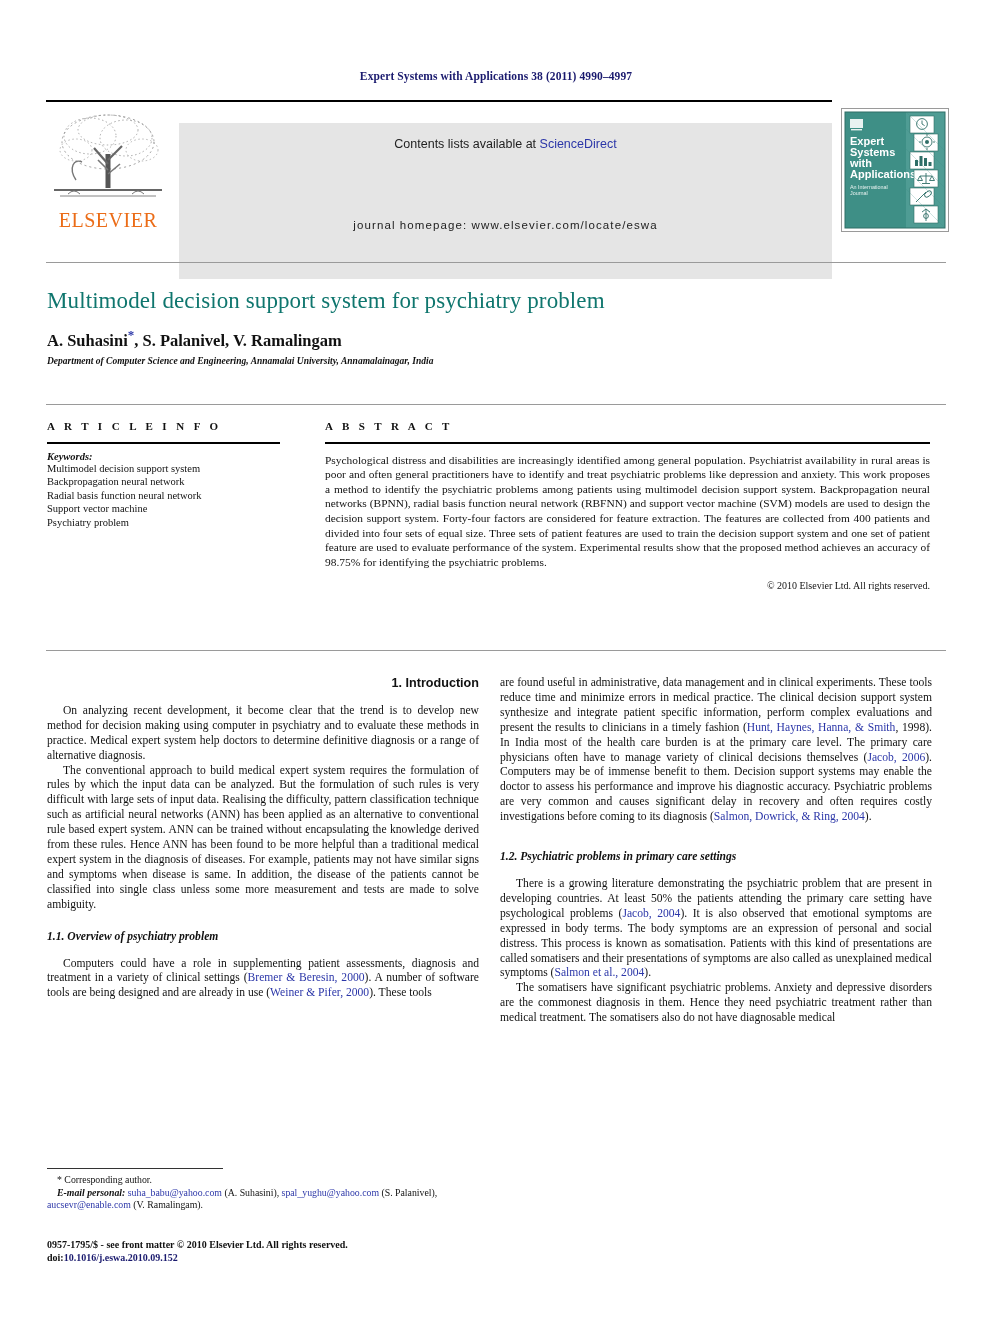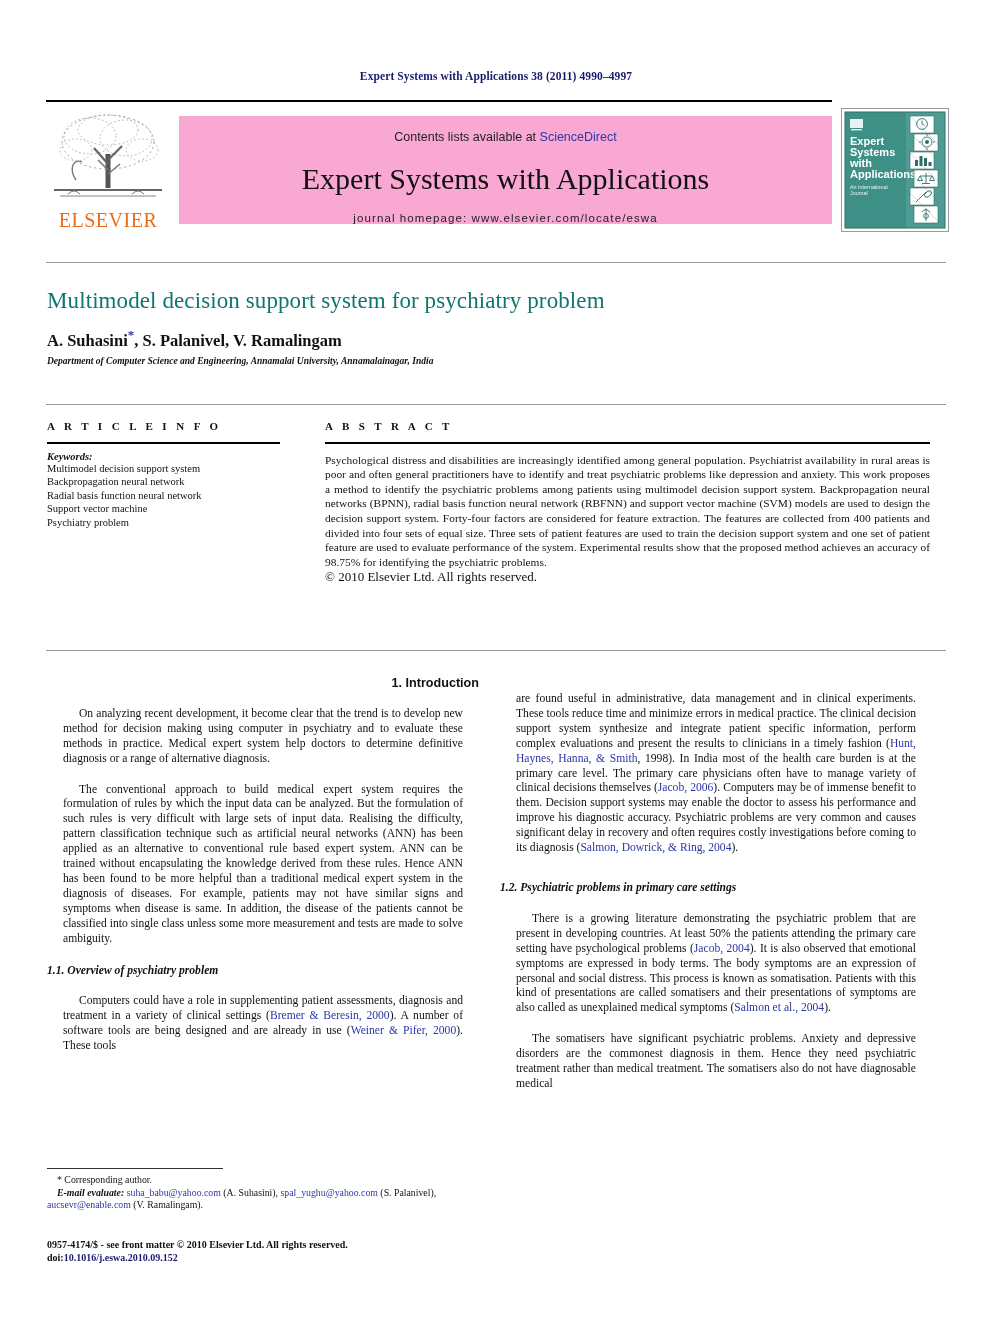--- a/index.html
+++ b/index.html
@@ -62,24 +62,24 @@
     left: 0; top: 101px;
     width: 124px;
     text-align: center;
     font-family: "Liberation Serif", serif;
     font-size: 20px;
     letter-spacing: 0.5px;
     color: #eb6c17;
   }
   .journal-band {
     position: absolute;
-    left: 133px; top: 16px;
+    left: 133px; top: 23px;
     width: 653px;
-    height: 108px;
-    background: #f9a8d4;
+    height: 156px;
+    background: #e5e5e5;
   }
   .contents-line {
     position: absolute;
     left: 0; top: 14px;
     width: 653px;
     text-align: center;
     font-family: "Liberation Sans", sans-serif;
     font-size: 12.5px;
     color: #222;
   }
@@ -206,23 +206,24 @@
   .abstract-body {
     margin-top: 9px;
     font-family: "Liberation Serif", serif;
     font-size: 11.4px;
     line-height: 14.6px;
     text-align: justify;
     color: #111;
     hyphens: none;
   }
   .copyright {
-    font-family: "Liberation Serif", serif;
-    font-size: 13px;
-    text-align: left;
+    margin-top: 11px;
+    font-family: "Liberation Serif", serif;
+    font-size: 10px;
+    text-align: right;
     color: #111;
   }
   .info-rule-bottom {
     position: absolute;
     left: 46px; top: 650px; width: 900px;
     height: 1px; background: #9a9a9a;
   }
 
   
   .col {
@@ -247,21 +248,21 @@
   }
   .h2 {
     font-family: "Liberation Serif", serif;
     font-weight: bold;
     font-style: italic;
     font-size: 11.6px;
     margin: 17px 0 12px 0;
     color: #111;
   }
   p.para {
-    margin: 16px;
+    margin: 0;
     text-align: justify;
     text-indent: 16px;
     hyphens: none;
     font-family: Liberation Serif, serif;
   }
   p.para.noindent { text-indent: 0; }
   .cite { color: #2b36a8; }
 
   
   .foot-rule {
@@ -332,21 +333,20 @@
           <path d="M86 86 q6 -6 12 0" stroke="#777" stroke-width="1"></path>
         </g>
       </svg>
       <div class="elsevier-word">ELSEVIER</div>
     </div>
 
     <div class="journal-band">
       <div class="contents-line">
         <span>Contents lists available at </span><a class="sciencedirect-link" href="#" style="text-decoration:none">ScienceDirect</a>
       </div>
-      <div class="journal-title">Expert Systems with Applications</div>
       <div class="homepage-line">journal homepage: www.elsevier.com/locate/eswa</div>
     </div>
 
     <div class="cover">
       <svg width="106" height="122" viewBox="0 0 106 122">
         <rect x="0" y="0" width="106" height="122" fill="#ffffff"></rect>
         <rect x="3" y="3" width="100" height="116" fill="#3e8f86"></rect>
 
         <rect x="64" y="3" width="39" height="116" fill="#4f9c94"></rect>
         <g fill="#ffffff" font-family="Liberation Sans, sans-serif" font-weight="bold">
@@ -464,21 +464,21 @@
   <div class="col col-right">
     <p class="para noindent"><span>are found useful in administrative, data management and in clinical experiments. These tools reduce time and minimize errors in medical practice. The clinical decision support system synthesize and integrate patient specific information, perform complex evaluations and present the results to clinicians in a timely fashion (</span><span class="cite">Hunt, Haynes, Hanna, &amp; Smith</span><span>, 1998). In India most of the health care burden is at the primary care level. The primary care physicians often have to manage variety of clinical decisions themselves (</span><span class="cite">Jacob, 2006</span><span>). Computers may be of immense benefit to them. Decision support systems may enable the doctor to assess his performance and improve his diagnostic accuracy. Psychiatric problems are very common and causes significant delay in recovery and often requires costly investigations before coming to its diagnosis (</span><span class="cite">Salmon, Dowrick, &amp; Ring, 2004</span><span>).</span></p>
     <div class="h2" style="margin-top:25px;">1.2. Psychiatric problems in primary care settings</div>
     <p class="para"><span>There is a growing literature demonstrating the psychiatric problem that are present in developing countries. At least 50% the patients attending the primary care setting have psychological problems (</span><span class="cite">Jacob, 2004</span><span>). It is also observed that emotional symptoms are expressed in body terms. The body symptoms are an expression of personal and social distress. This process is known as somatisation. Patients with this kind of presentations are called somatisers and their presentations of symptoms are also called as unexplained medical symptoms (</span><span class="cite">Salmon et al., 2004</span><span>).</span></p>
     <p class="para">The somatisers have significant psychiatric problems. Anxiety and depressive disorders are the commonest diagnosis in them. Hence they need psychiatric treatment rather than medical treatment. The somatisers also do not have diagnosable medical</p>
   </div>
 
   <div class="foot-rule"></div>
   <div class="footnotes">
     <div class="fn-line">* Corresponding author.</div>
-    <div class="fn-line"><span class="fn-email-label">E-mail evaluate:</span> <span class="email">suha_babu@yahoo.com</span><span> (A. Suhasini), </span><span class="email">spal_yughu@yahoo.com</span><span> (S. Palanivel), </span><span class="email">aucsevr@enable.com</span><span> (V. Ramalingam).</span></div>
+    <div class="fn-line"><span class="fn-email-label">E-mail personal:</span> <span class="email">suha_babu@yahoo.com</span><span> (A. Suhasini), </span><span class="email">spal_yughu@yahoo.com</span><span> (S. Palanivel), </span><span class="email">aucsevr@enable.com</span><span> (V. Ramalingam).</span></div>
   </div>
 
   <div class="issn-block">
-    <div>0957-4174/$ - see front matter © 2010 Elsevier Ltd. All rights reserved.</div>
+    <div>0957-1795/$ - see front matter © 2010 Elsevier Ltd. All rights reserved.</div>
     <div><span>doi:</span><span class="doi-link">10.1016/j.eswa.2010.09.152</span></div>
   </div>
 
 </div>
 
 </body></html>

